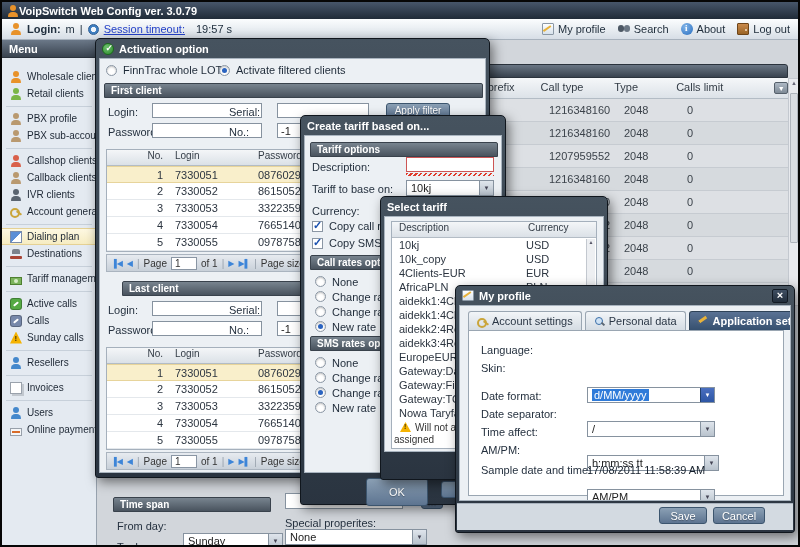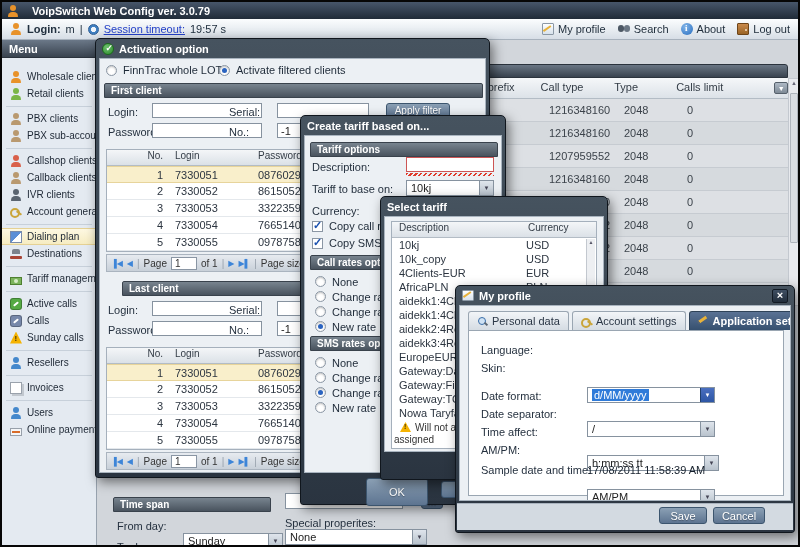--- a/index.html
+++ b/index.html
@@ -1,21 +1,21 @@
 <!DOCTYPE html>
 <html><head>
 <meta charset="utf-8">
 <style>
   *{margin:0;padding:0;box-sizing:border-box;font-family:"Liberation Sans",sans-serif}
   html,body{background:#fff}
   .window{position:relative;width:800px;height:547px;border:2px solid #060606;background:#cfd4d9;overflow:hidden;font-size:11px;color:#222}
   .abs{position:absolute}
 
   
-  .titlebar{position:absolute;left:0;top:0;right:0;height:17px;background:linear-gradient(#47566a,#202b38);display:flex;align-items:center;gap:13px;padding:0 5px;color:#fff;font-weight:bold}
+  .titlebar{position:absolute;left:0;top:0;right:0;height:17px;background:linear-gradient(#47566a,#202b38);display:flex;align-items:center;gap:0;padding:0 5px;color:#fff;font-weight:bold}
   
   .topbar{position:absolute;left:0;top:17px;right:0;height:21px;background:linear-gradient(#fbfdfe,#d7dee6);border-bottom:1px solid #a8b2bd;display:flex;align-items:center;padding:0 8px;gap:5px;color:#21303f}
   .topbar .spacer{flex:1}
   .tb-link{color:#2441c8;text-decoration:underline;cursor:pointer}
   .tb-action{display:inline-flex;align-items:center;gap:4px;margin-left:12px;cursor:pointer;color:#1e2c3a}
 
   
   .sidebar{position:absolute;left:0;top:38px;width:95px;bottom:0;background:#e4eaf1;border-right:1px solid #97a2ae}
   .menu-hdr{height:18px;background:linear-gradient(#6b7888,#39434f);color:#fff;font-weight:bold;display:flex;align-items:center;padding:0 7px;border-bottom:1px solid #2b333d}
   .menu-list{padding-top:10px}
@@ -141,21 +141,21 @@
     <span>VoipSwitch Web Config ver. 3.0.79</span>
   </div>
 
   <div class="topbar">
     <span class="mi ic-person" style="--c:#e8922a"></span>
     <b>Login:</b>
     <span>m</span>
     <span>|</span>
     <span class="ic-clock"></span>
     <a class="tb-link">Session timeout:</a>
-    <span style="">19:57 s</span>
+    <span style="margin-left:6px">19:57 s</span>
     <span class="spacer"></span>
     <span style="display:flex;align-items:center">
       <span class="tb-action">
           <span class="ic-slot ic-act-profile"></span>
           <span>My profile</span>
         </span>
         <span class="tb-action">
           <span class="ic-slot ic-act-search"></span>
           <span>Search</span>
         </span>
@@ -176,21 +176,21 @@
       <div class="menu-item" style="--c: #e8922a;">
           <span class="mi ic-slot ic-person"></span>
           <span>Wholesale clients</span>
         </div>
         <div class="menu-item sep" style="--c: #7ab648;">
           <span class="mi ic-slot ic-person"></span>
           <span>Retail clients</span>
         </div>
         <div class="menu-item" style="--c: #b9996f;">
           <span class="mi ic-slot ic-person"></span>
-          <span>PBX clients</span>
+          <span>PBX profile</span>
         </div>
         <div class="menu-item sep" style="--c: #b9996f;">
           <span class="mi ic-slot ic-person"></span>
           <span>PBX sub-accounts</span>
         </div>
         <div class="menu-item" style="--c: #d9604a;">
           <span class="mi ic-slot ic-person"></span>
           <span>Callshop clients</span>
         </div>
         <div class="menu-item" style="--c: #b9996f;">
@@ -634,26 +634,26 @@
 
   <div class="dlg" style="left:453px;top:283px;width:340px;height:248px;z-index:40">
     <div class="dlg-title">
       <span class="ic-pencilpad"></span>
       <span>My profile</span>
       <span class="x-btn">×</span>
     </div>
     <div class="dlg-body" style="height:196px">
       <div class="abs" style="left:8px;top:5px;display:flex;gap:3px">
         <span class="tab">
+            <span class="ic-slot ic-key"></span>
+            <span>Account settings</span>
+          </span>
+          <span class="tab">
             <span class="ic-slot ic-magnifier"></span>
             <span>Personal data</span>
-          </span>
-          <span class="tab">
-            <span class="ic-slot ic-key"></span>
-            <span>Account settings</span>
           </span>
           <span class="tab active">
             <span class="ic-slot ic-pencil"></span>
             <span>Application settings</span>
           </span>
       </div>
       <div class="abs" style="left:8px;top:24px;width:316px;height:166px;background:#fff;border:1px solid #9aa6b2">
         <div class="fld-label abs" style="left:12px;top:13px">Language:</div>
         <div class="fld-label abs" style="left:12px;top:31px">Skin:</div>
         <div class="fld-label abs" style="left:12px;top:59px">Date format:</div>

